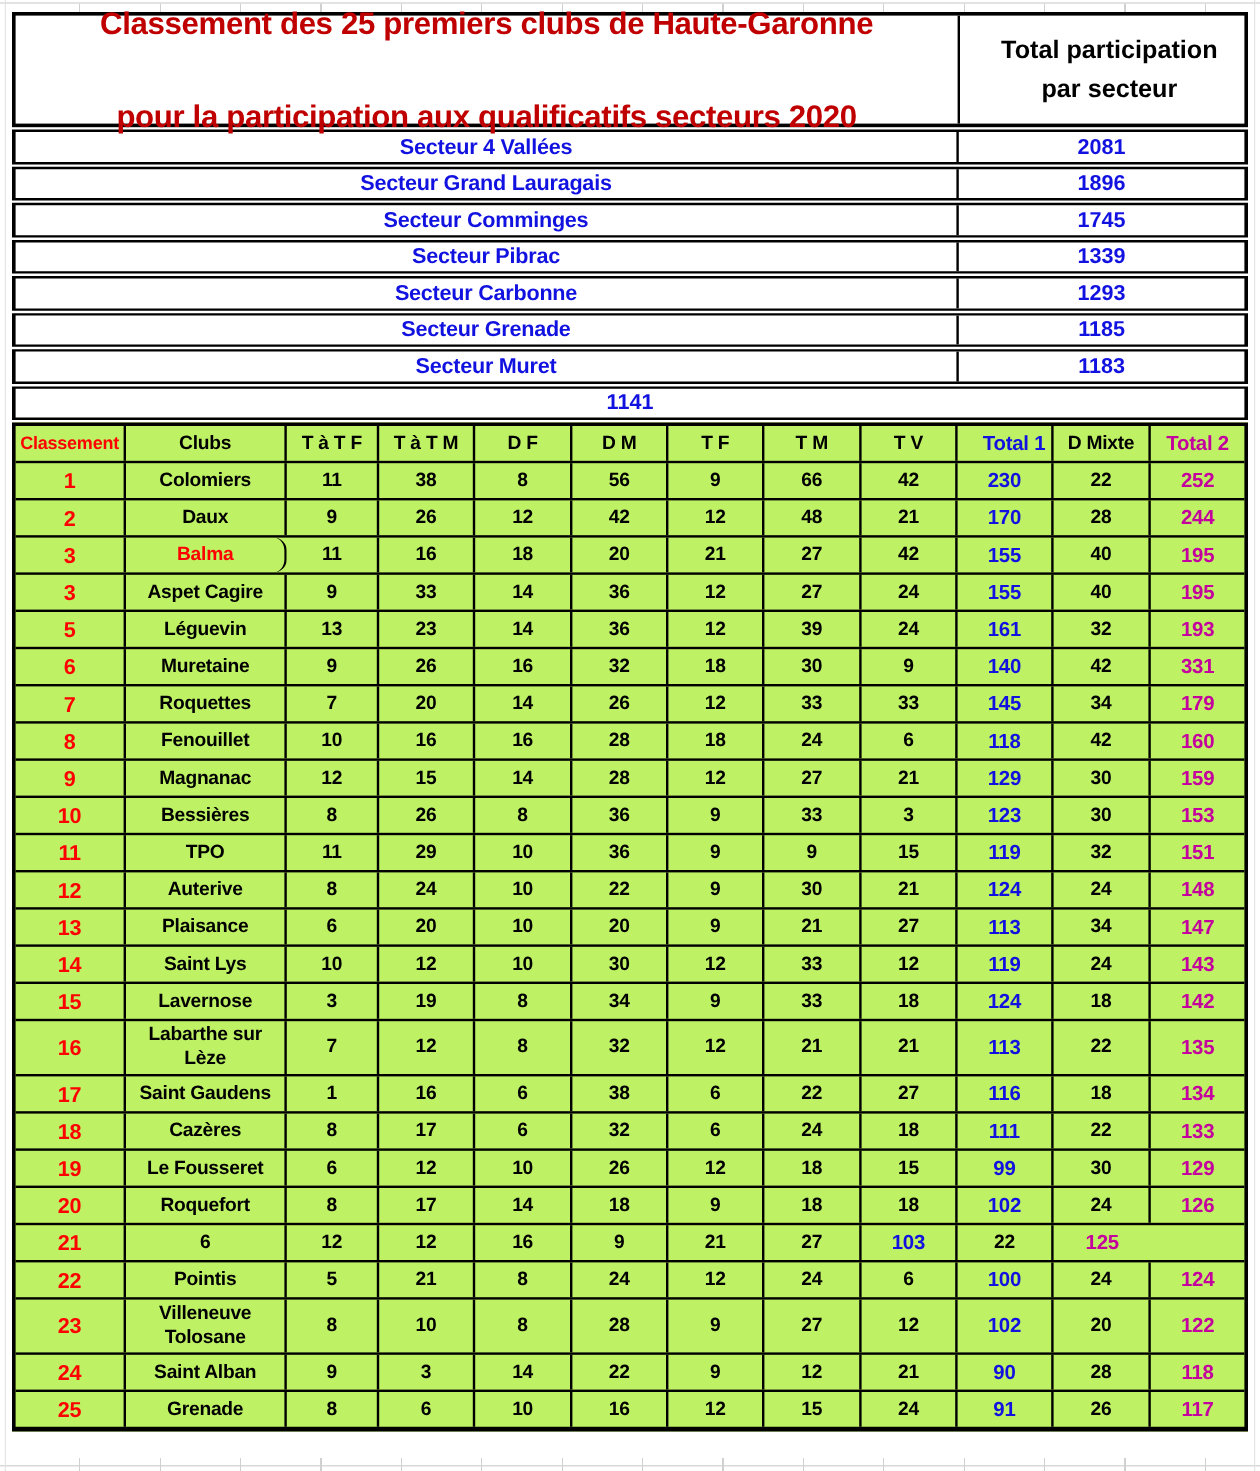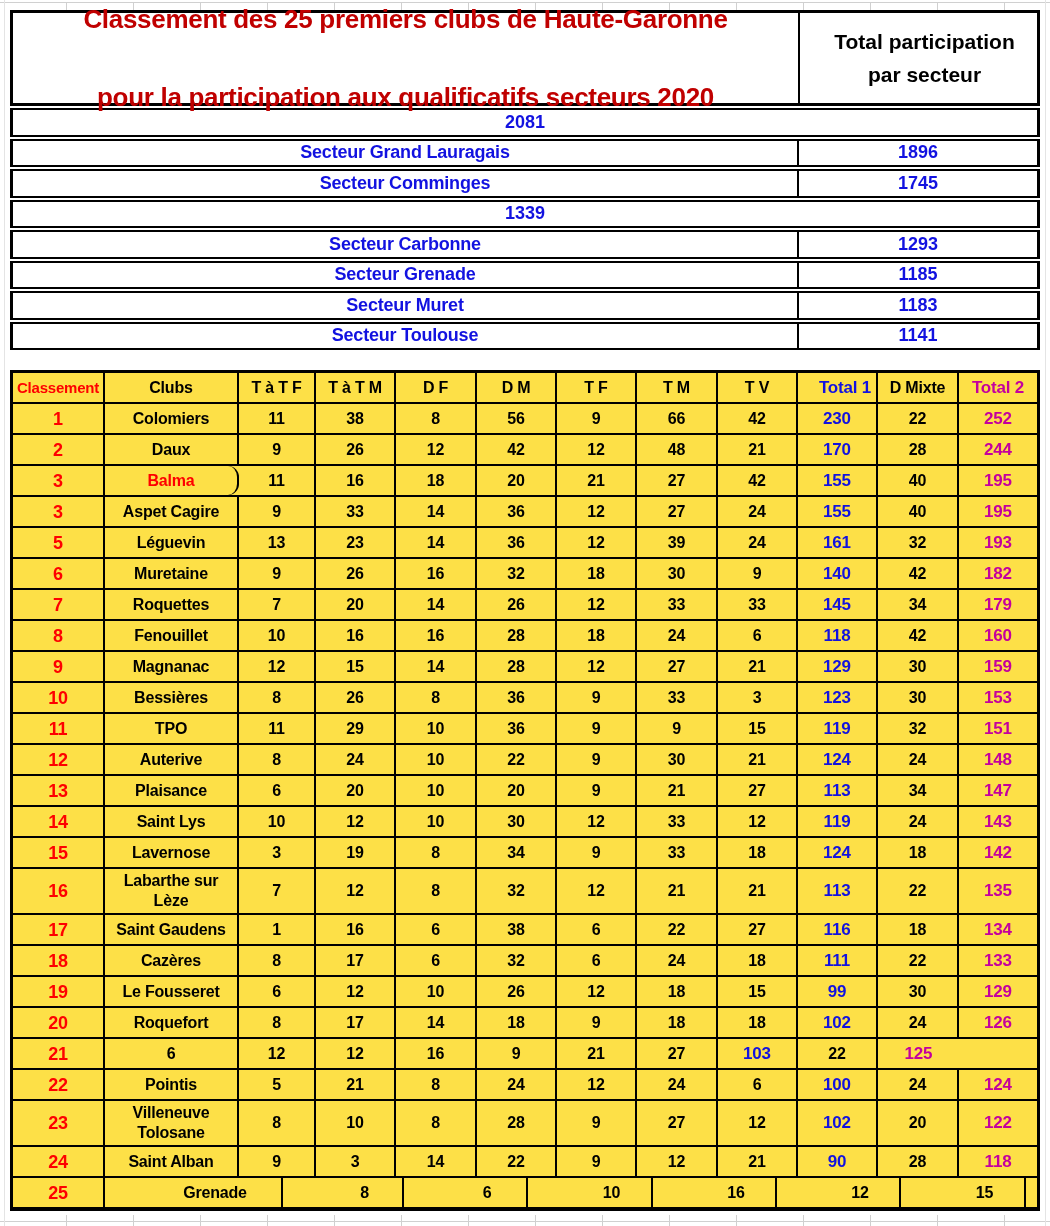--- a/index.html
+++ b/index.html
@@ -55,30 +55,30 @@
   .sector-name{
     box-sizing:border-box;width:786px;border-right:2px solid var(--line-black);
     display:flex;align-items:center;justify-content:center;
     color:var(--blue);font-weight:bold;font-size:18px;letter-spacing:-0.2px;
   }
   .sector-total{
     flex:1;display:flex;align-items:center;justify-content:center;
     color:var(--blue);font-weight:bold;font-size:18px;
   }
   .grid-box{
-    box-sizing:border-box;margin-top:20px;background:#fde047;
+    box-sizing:border-box;margin-top:2px;background:#bef264;
     border:3px solid var(--line-black);border-bottom-width:4px;
   }
   .row{
     display:grid;
     grid-template-columns:92px 134px 77px 80px 81px 80px 80px 81px 80px 80px 81px 1fr;
     border-bottom:2px solid var(--line-black);
     min-height:29px;
   }
-  #tbody .row:last-child{border-bottom:none;gap:44px;}
+  #tbody .row:last-child{border-bottom:none;}
   .cell{
     box-sizing:border-box;border-right:2px solid var(--line-black);
     display:flex;align-items:center;justify-content:center;text-align:center;
     font-weight:bold;font-size:16px;color:#000;padding:2px 2px;line-height:20px;
     letter-spacing:-0.2px;
   }
   .cell:last-child{border-right:none;}
   .header-row{min-height:29px;}
   .header-row .cell{font-size:16px;}
   .header-row .cell.c-rank{color:var(--bright-red);font-size:15px;}
@@ -106,54 +106,55 @@
       <div>pour la participation aux qualificatifs secteurs 2020</div>
     </div>
     <div class="title-right">
       <div>Total participation</div>
       <div>par secteur</div>
     </div>
   </div>
 
   <div id="sectors">
   <div class="sector-row">
+    <div class="sector-name">Secteur 4 Vallées</div>
     <div class="sector-total">2081</div>
   </div>
 
   <div class="sector-row">
     <div class="sector-name">Secteur Grand Lauragais</div>
     <div class="sector-total">1896</div>
   </div>
 
   <div class="sector-row">
     <div class="sector-name">Secteur Comminges</div>
     <div class="sector-total">1745</div>
   </div>
 
   <div class="sector-row">
+    <div class="sector-name">Secteur Pibrac</div>
     <div class="sector-total">1339</div>
   </div>
 
   <div class="sector-row">
     <div class="sector-name">Secteur Carbonne</div>
     <div class="sector-total">1293</div>
   </div>
 
   <div class="sector-row">
     <div class="sector-name">Secteur Grenade</div>
     <div class="sector-total">1185</div>
   </div>
 
   <div class="sector-row">
     <div class="sector-name">Secteur Muret</div>
     <div class="sector-total">1183</div>
   </div>
 
   <div class="sector-row">
-    <div class="sector-name">Secteur Toulouse</div>
     <div class="sector-total">1141</div>
   </div>
 </div>
 
   <div class="grid-box">
     <div id="thead" class="row header-row">
         <div class="cell c-rank">Classement</div>
         <div class="cell">Clubs</div>
         <div class="cell">T à T F</div>
         <div class="cell">T à T M</div>
@@ -242,21 +243,21 @@
           <div class="cell c-club">Muretaine</div>
           <div class="cell">9</div>
           <div class="cell">26</div>
           <div class="cell">16</div>
           <div class="cell">32</div>
           <div class="cell">18</div>
           <div class="cell">30</div>
           <div class="cell">9</div>
           <div class="cell c-total1">140</div>
           <div class="cell">42</div>
-          <div class="cell c-total2">182</div>
+          <div class="cell c-total2">331</div>
         </div>
         <div class="row">
           <div class="cell c-rank">7</div>
           <div class="cell c-club">Roquettes</div>
           <div class="cell">7</div>
           <div class="cell">20</div>
           <div class="cell">14</div>
           <div class="cell">26</div>
           <div class="cell">12</div>
           <div class="cell">33</div>

